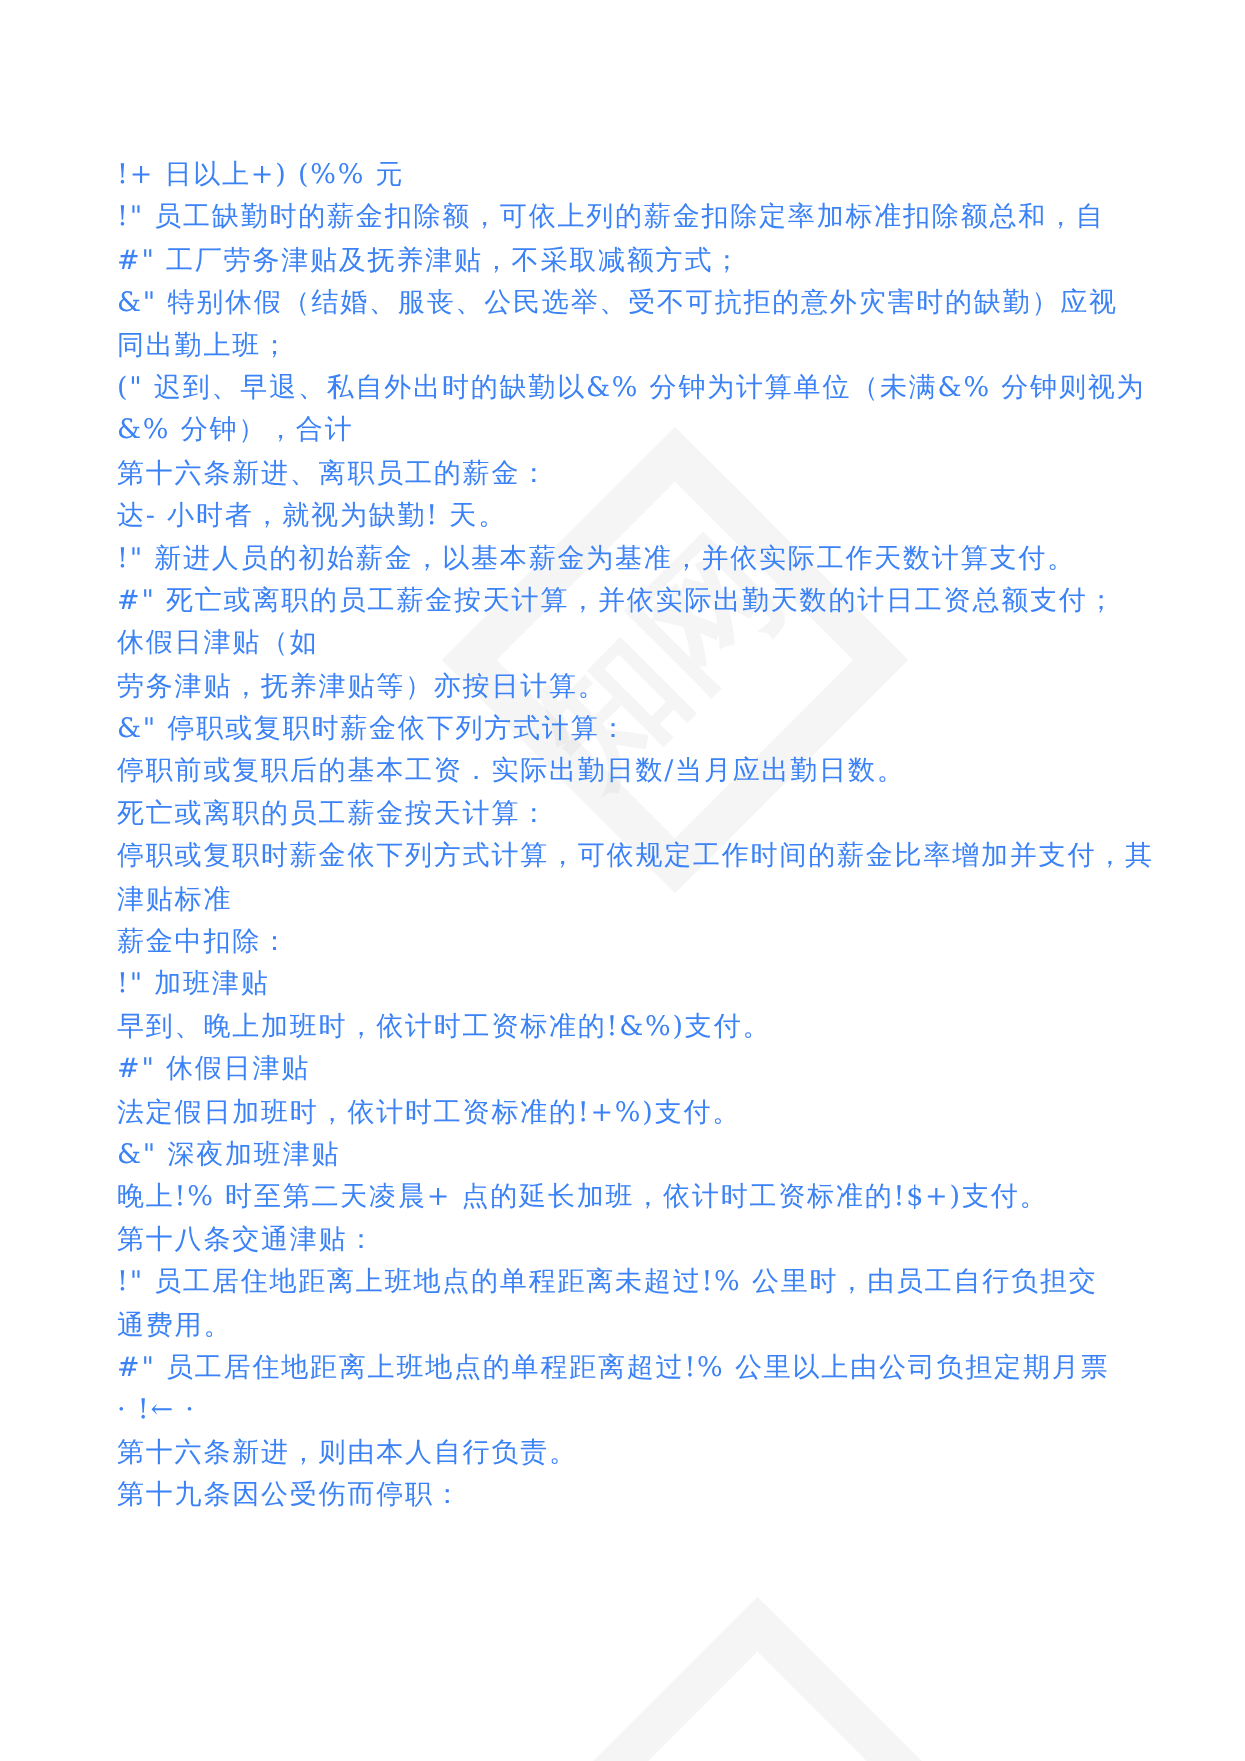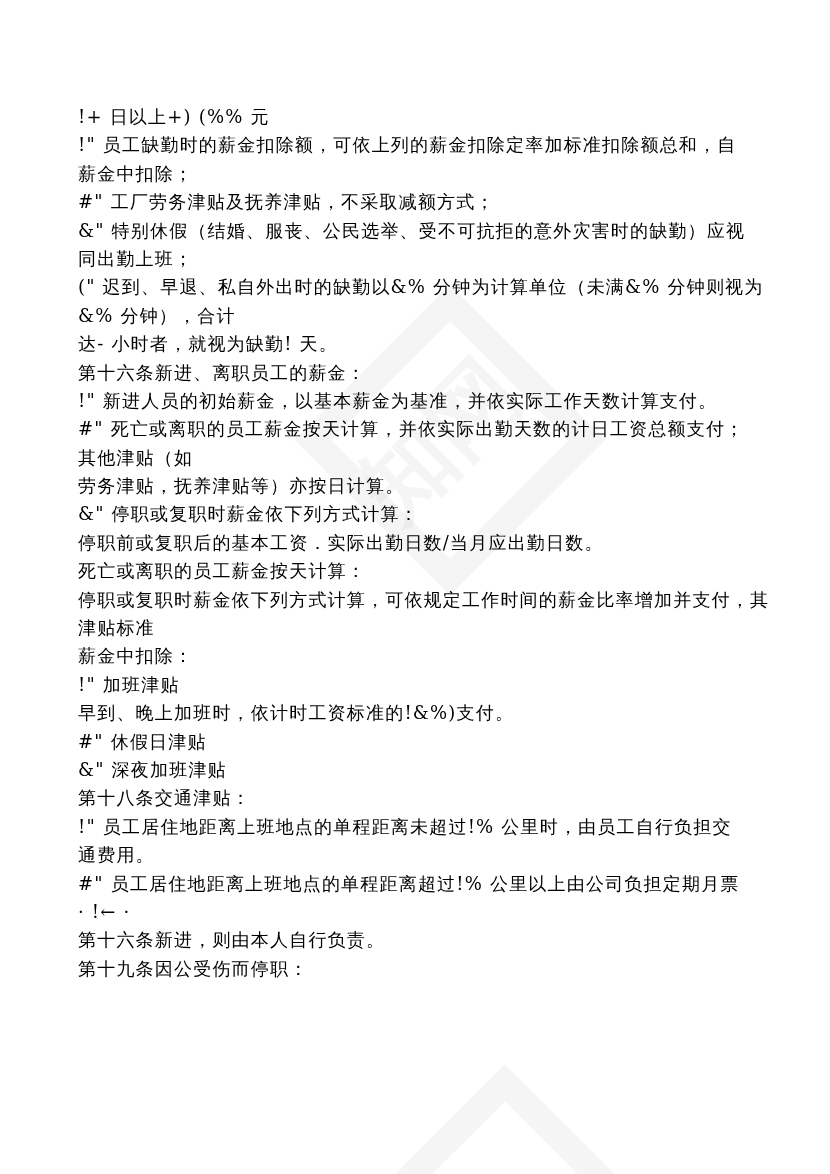--- a/index.html
+++ b/index.html
@@ -20,21 +20,21 @@
       height: 1174px;
       background: #ffffff;
     }
     .content {
       position: absolute;
       left: 78px;
       top: 103px;
       width: 690px;
       font-family: "DejaVu Serif", "Liberation Serif", serif;
       font-size: 18px;
-      color: #000000;
+      color: #3b82f6;
       letter-spacing: 1.2px;
     }
     .line {
       height: 28.4px;
       line-height: 28.4px;
       white-space: pre;
       position: relative;
       z-index: 2;
     }
     .watermark {
@@ -69,42 +69,43 @@
     <div class="wm-diamond" style="left:40px; top:40px;"></div>
     <div class="wm-text" style="left:50px; top:90px;">知网</div>
   </div>
   <div class="watermark" style="left:395px; top:1110px; width:300px; height:300px;">
     <div class="wm-diamond" style="left:0px; top:0px;"></div>
   </div>
 
   <div class="content">
     <div class="line">!+ 日以上+) (%% 元</div>
     <div class="line">!" 员工缺勤时的薪金扣除额，可依上列的薪金扣除定率加标准扣除额总和，自</div>
-    <div class="line">薪金中扣除；</div>
     <div class="line">#" 工厂劳务津贴及抚养津贴，不采取减额方式；</div>
     <div class="line">&amp;" 特别休假（结婚、服丧、公民选举、受不可抗拒的意外灾害时的缺勤）应视</div>
     <div class="line">同出勤上班；</div>
     <div class="line">(" 迟到、早退、私自外出时的缺勤以&amp;% 分钟为计算单位（未满&amp;% 分钟则视为</div>
     <div class="line">&amp;% 分钟），合计</div>
+    <div class="line">第十六条新进、离职员工的薪金：</div>
     <div class="line">达- 小时者，就视为缺勤! 天。</div>
-    <div class="line">第十六条新进、离职员工的薪金：</div>
     <div class="line">!" 新进人员的初始薪金，以基本薪金为基准，并依实际工作天数计算支付。</div>
     <div class="line">#" 死亡或离职的员工薪金按天计算，并依实际出勤天数的计日工资总额支付；</div>
-    <div class="line">其他津贴（如</div>
+    <div class="line">休假日津贴（如</div>
     <div class="line">劳务津贴，抚养津贴等）亦按日计算。</div>
     <div class="line">&amp;" 停职或复职时薪金依下列方式计算：</div>
     <div class="line">停职前或复职后的基本工资．实际出勤日数/当月应出勤日数。</div>
     <div class="line">死亡或离职的员工薪金按天计算：</div>
     <div class="line">停职或复职时薪金依下列方式计算，可依规定工作时间的薪金比率增加并支付，其</div>
     <div class="line">津贴标准</div>
     <div class="line">薪金中扣除：</div>
     <div class="line">!" 加班津贴</div>
     <div class="line">早到、晚上加班时，依计时工资标准的!&amp;%)支付。</div>
     <div class="line">#" 休假日津贴</div>
+    <div class="line">法定假日加班时，依计时工资标准的!+%)支付。</div>
     <div class="line">&amp;" 深夜加班津贴</div>
+    <div class="line">晚上!% 时至第二天凌晨+ 点的延长加班，依计时工资标准的!$+)支付。</div>
     <div class="line">第十八条交通津贴：</div>
     <div class="line">!" 员工居住地距离上班地点的单程距离未超过!% 公里时，由员工自行负担交</div>
     <div class="line">通费用。</div>
     <div class="line">#" 员工居住地距离上班地点的单程距离超过!% 公里以上由公司负担定期月票</div>
     <div class="line">· !← ·</div>
     <div class="line">第十六条新进，则由本人自行负责。</div>
     <div class="line">第十九条因公受伤而停职：</div>
   </div>
 </div>
 

